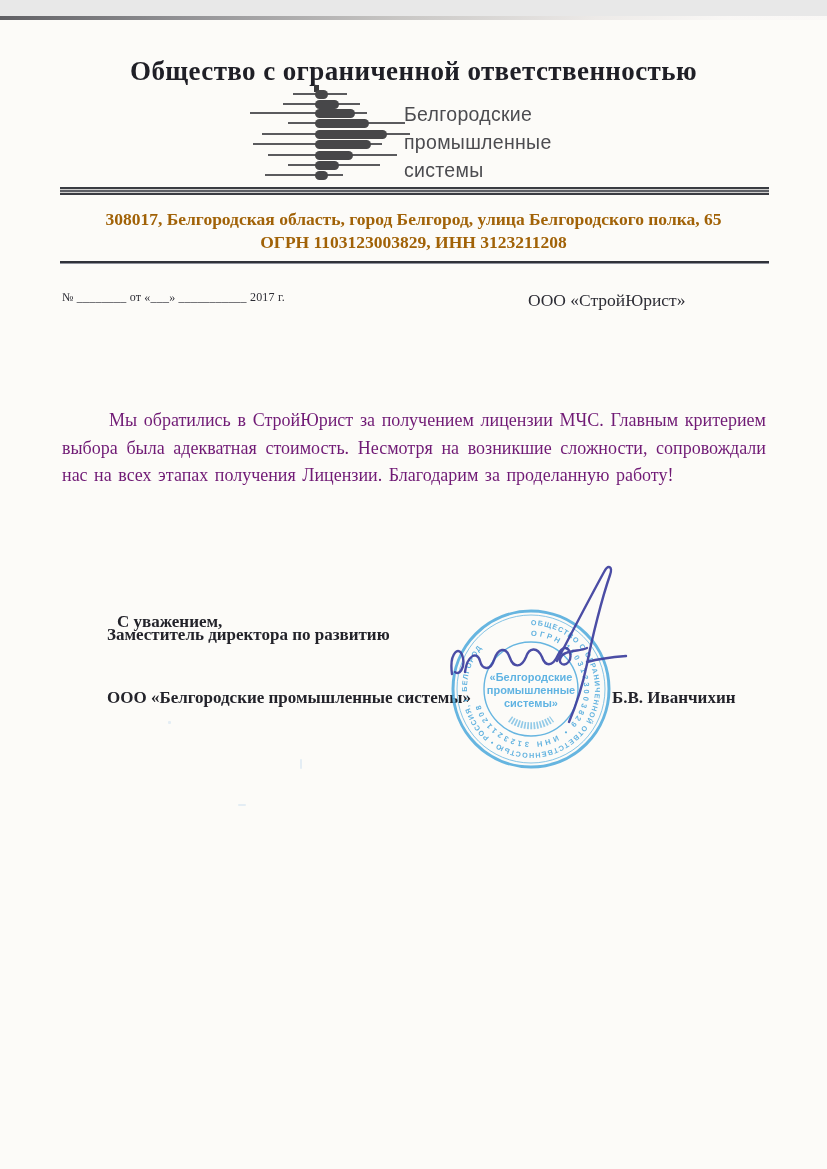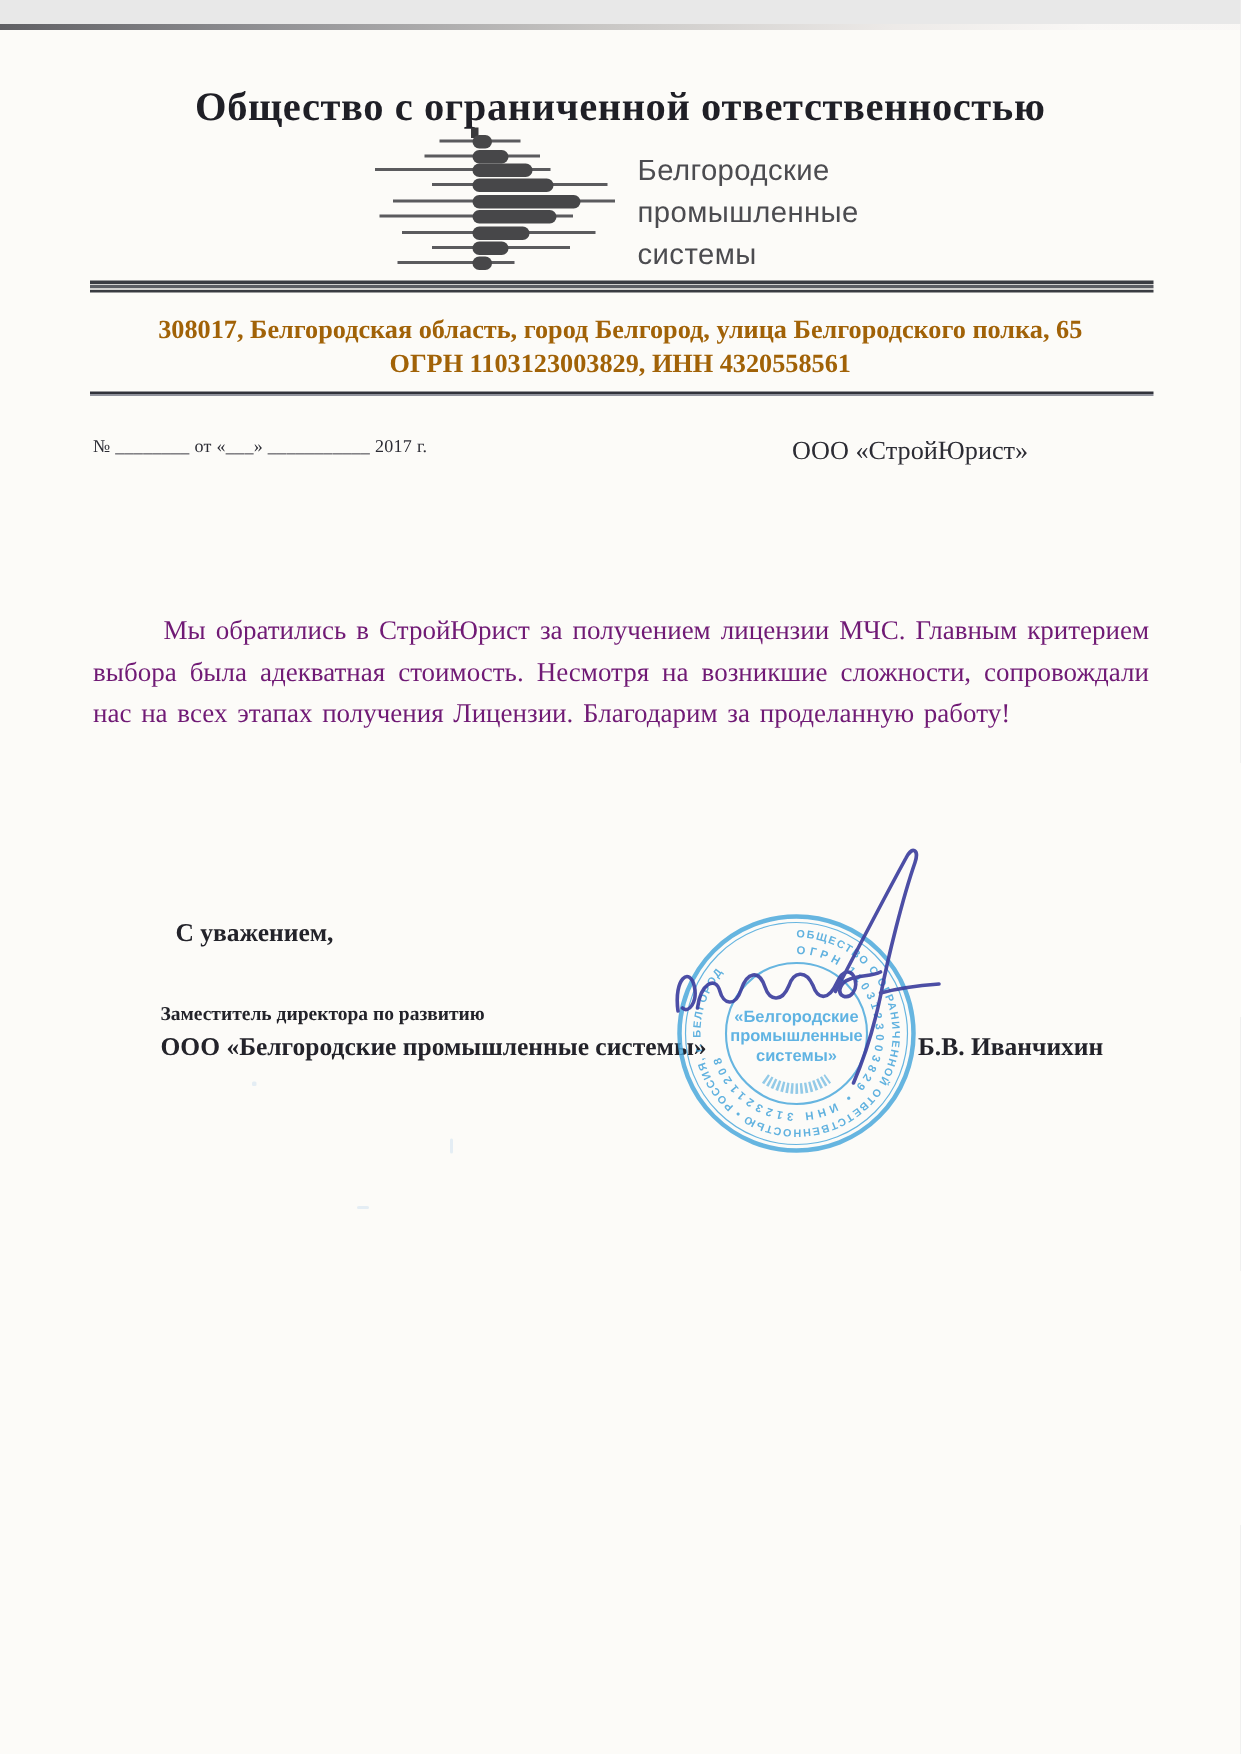--- a/index.html
+++ b/index.html
@@ -16,21 +16,21 @@
   .org-title{
     position:absolute;top:40px;left:0;right:0;text-align:center;
     font-size:27px;font-weight:bold;letter-spacing:.4px;color:#1f1f26;
   }
   
   .logo{position:absolute;left:250px;top:72px;width:162px;height:96px;}
   .logo .ln{position:absolute;height:2px;background:#5b5b5e;}
   .logo .bb{position:absolute;height:9px;border-radius:5px;background:#474749;}
   .logo .tick{position:absolute;left:64px;top:-3px;width:5px;height:7px;background:#3a3a3c;}
   .logo-text{
-    position:absolute;left:425px;top:84px;
+    position:absolute;left:404px;top:84px;
     font-family:"Liberation Sans", sans-serif;font-size:19.5px;line-height:28px;
     color:#4c4c50;letter-spacing:.3px;
   }
   .sep-thick{
     position:absolute;left:60px;top:171px;width:709px;height:8px;
     background:linear-gradient(to bottom,#3a3c42 0 2px,#d0cfce 2px 3px,#5c5e64 3px 5px,#d0cfce 5px 6px,#3a3c42 6px 8px);
   }
   .address-block{
     position:absolute;left:0;right:0;top:192px;text-align:center;
     font-weight:bold;font-size:17.5px;line-height:23px;color:#a16207;
@@ -40,21 +40,21 @@
     background:linear-gradient(to bottom,#30323a 0 2px,#90929c 2px 3px);
   }
   .ref-number{position:absolute;left:62px;top:274px;font-size:12px;color:#2c2c34;letter-spacing:.2px;}
   .recipient{position:absolute;left:528px;top:274px;font-size:17.5px;color:#2c2c34;}
   .body-par{
     position:absolute;left:62px;top:391px;width:704px;
     font-size:18px;line-height:27.5px;text-align:justify;text-indent:47px;
     color:#701a75;word-spacing:2px;
   }
   .salutation{position:absolute;left:117px;top:596px;font-weight:bold;font-size:17px;}
-  .sig-position{position:absolute;left:107px;top:652px;font-weight:bold;font-size:13px;}
+  .sig-position{position:absolute;left:107px;top:609px;font-weight:bold;font-size:17px;}
   .sig-company{position:absolute;left:107px;top:672px;font-weight:bold;font-size:17px;}
   .signer-name{position:absolute;left:612px;top:672px;font-weight:bold;font-size:17px;text-align:right;}
   .stamp{position:absolute;left:450px;top:592px;width:162px;height:162px;opacity:.82;}
   .stamp text{font-family:"Liberation Sans", sans-serif;font-weight:bold;}
   .signature{position:absolute;left:432px;top:540px;width:215px;height:170px;}
   .speck{position:absolute;background:#cfe2f0;opacity:.55;border-radius:1px;}
 </style>
 </head>
 <body>
 
@@ -89,21 +89,21 @@
   <div class="logo-text">
     <div>Белгородские</div>
     <div>промышленные</div>
     <div>системы</div>
   </div>
 
   <div class="sep-thick"></div>
 
   <div class="address-block">
     <div>308017, Белгородская область, город Белгород, улица Белгородского полка, 65</div>
-    <div>ОГРН 1103123003829, ИНН 4320558561</div>
+    <div>ОГРН 1103123003829, ИНН 3123211208</div>
   </div>
 
   <div class="sep-thin"></div>
 
   <div class="ref-number">№ ________ от «___» ___________ 2017 г.</div>
   <div class="recipient">ООО «СтройЮрист»</div>
 
   <div class="body-par">Мы обратились в СтройЮрист за получением лицензии МЧС. Главным критерием выбора была адекватная стоимость. Несмотря на возникшие сложности, сопровождали нас на всех этапах получения Лицензии. Благодарим за проделанную работу!</div>
 
   <div class="salutation">С уважением,</div>

